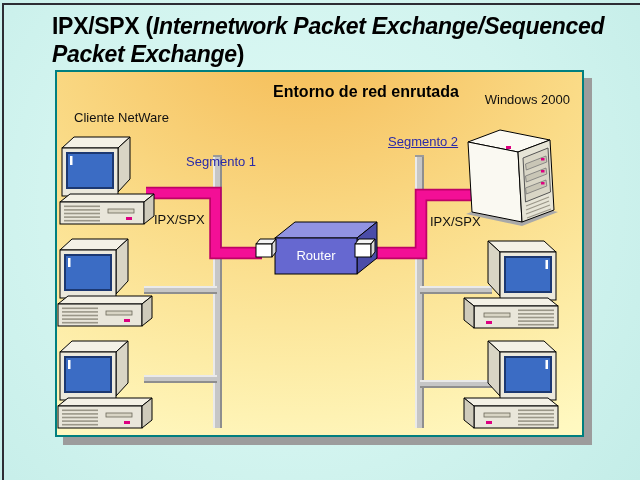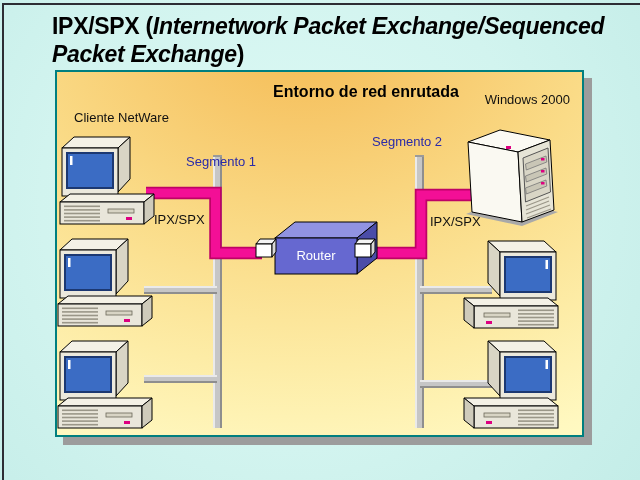--- a/index.html
+++ b/index.html
@@ -159,18 +159,18 @@
 
   <div class="lbl-heading">Entorno de red enrutada</div>
 
   <div class="lbl" style="left:74px;top:110px;">Cliente NetWare</div>
 
   <div class="win-label">
     <div>Windows 2000</div>
   </div>
 
   <div class="lbl lbl-blue" style="left:186px;top:134px;margin-top:20px;">Segmento 1</div>
-  <div class="lbl lbl-blue" style="left:372px;top:134px;">Segmento 2</div>
+  <div class="lbl lbl-blue" style="left:388px;top:134px;text-decoration:underline;">Segmento 2</div>
 
   <div class="lbl" style="left:154px;top:212px;">IPX/SPX</div>
   <div class="lbl" style="left:430px;top:214px;">IPX/SPX</div>
 
 </div>
 
 </body></html>

